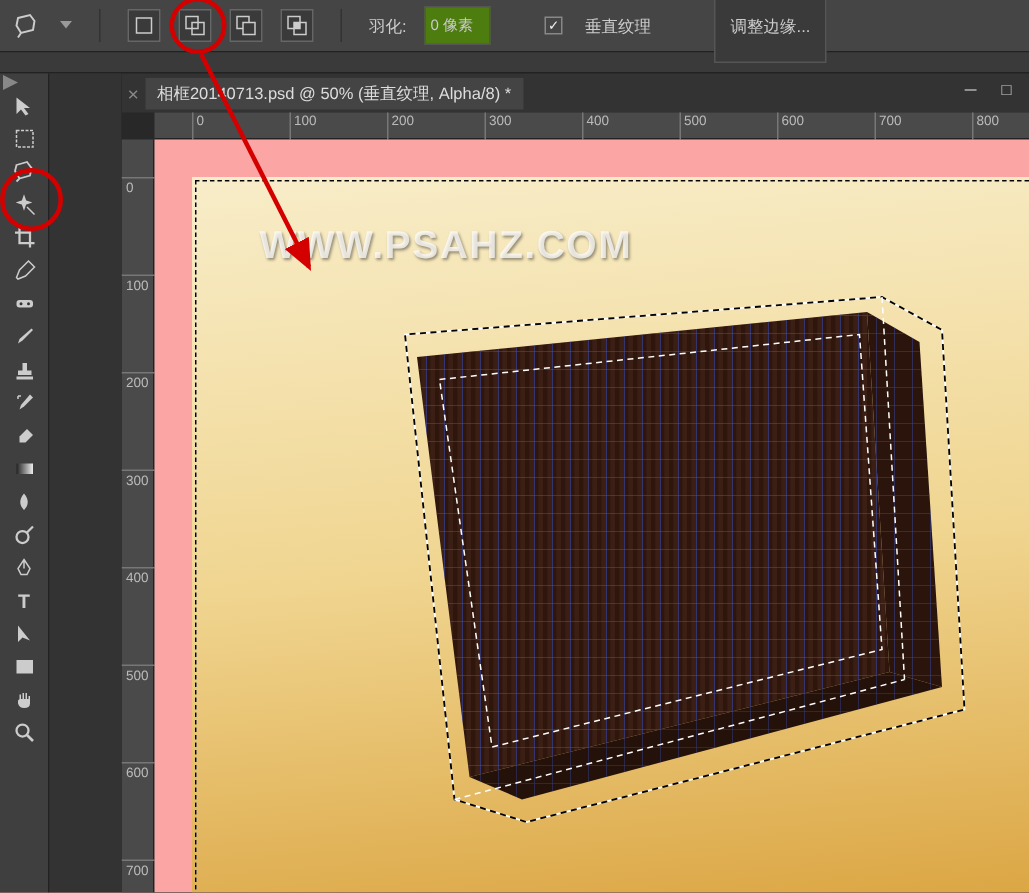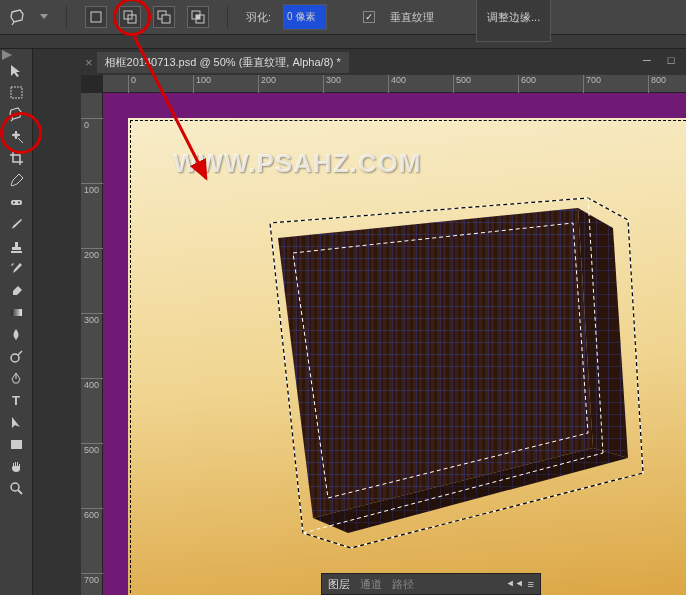--- a/index.html
+++ b/index.html
@@ -1,38 +1,38 @@
 <!DOCTYPE html>
 <html><head>
 <meta charset="utf-8">
 <style>
 *{margin:0;padding:0;box-sizing:border-box;font-family:"Microsoft YaHei",Arial,sans-serif;-webkit-user-select:none;user-select:none}
 body{background:#2a2a2a;width:686px;height:595px;overflow:hidden;position:relative;color:#ccc;font-size:11px}
 .top-bar{height:35px;background:#454545;display:flex;align-items:center;padding:0 8px;gap:12px;border-bottom:1px solid #222}
 .icon{width:20px;height:20px;display:flex;align-items:center;justify-content:center;cursor:pointer;color:#ccc}
 .sep{width:1px;height:22px;background:#333;margin:0 6px}
 .sel-mode{width:22px;height:22px;border:1px solid #666;background:#3a3a3a;display:flex;align-items:center;justify-content:center;cursor:pointer}
-.input-sm{width:44px;height:18px;background:#1d4ed8;border:1px solid #555;color:#ccc;font-size:10px;padding:12px 3px}
+.input-sm{width:44px;height:18px;background:#4d7c0f;border:1px solid #555;color:#ccc;font-size:10px;padding:12px 3px}
 .chk{width:12px;height:12px;border:1px solid #888;display:inline-flex;align-items:center;justify-content:center;font-size:9px;color:#eee;margin-right:3px;line-height:1}
 .second-bar{height:14px;background:#3a3a3a;border-bottom:1px solid #222}
 .arrow-expand{position:absolute;left:2px;top:50px;width:12px;height:12px}
 .main{display:flex;height:calc(100% - 49px)}
 .toolbar{width:33px;background:#3f3f3f;border-right:1px solid #222;display:flex;flex-direction:column;align-items:center;padding-top:2px;gap:0}
 .tool{width:24px;height:22px;display:flex;align-items:center;justify-content:center;cursor:pointer;color:#ccc;position:relative}
 .spacer{width:48px;background:#333}
 .canvas-area{flex:1;background:#282828;position:relative;overflow:hidden}
 .tab-bar{height:26px;background:#333;display:flex;align-items:center;padding-left:4px;gap:4px}
 .tab{padding:3px 8px;background:#444;font-size:11px;color:#ddd;display:flex;align-items:center;gap:5px}
 .win-ctrls{position:absolute;right:6px;top:3px;display:flex;gap:6px}
 .win-ctrls span{width:18px;height:16px;background:#333;display:flex;align-items:center;justify-content:center;cursor:pointer}
 .ruler-h{position:absolute;top:26px;left:22px;right:0;height:18px;background:#4a4a4a;border-bottom:1px solid #222;display:flex}
 .ruler-v{position:absolute;top:44px;left:0;width:22px;bottom:0;background:#4a4a4a;border-right:1px solid #222}
 .tick-h{position:absolute;top:0;font-size:9px;color:#bbb;border-left:1px solid #777;padding-left:2px;height:18px}
 .tick-v{position:absolute;left:0;font-size:9px;color:#bbb;border-top:1px solid #777;padding-top:1px;width:22px;text-align:left;padding-left:3px}
-.canvas-wrap{position:absolute;left:22px;top:44px;right:0;bottom:0;background:#701a75}
+.canvas-wrap{position:absolute;left:22px;top:44px;right:0;bottom:0;background:#fca5a5}
 .canvas{position:absolute;left:25px;top:25px;width:565px;height:510px;background:linear-gradient(175deg,#f8edc9 0%,#f0d590 50%,#d9a03a 100%)}
 .marquee{position:absolute;border:1.5px dashed #fff;outline:1.5px dashed #000;outline-offset:-1.5px}
 .watermark{position:absolute;left:45px;top:30px;font-size:26px;font-weight:bold;color:rgba(255,255,255,0.75);text-shadow:1px 1px 2px rgba(0,0,0,0.4);font-family:Arial,sans-serif;letter-spacing:1px}
 .block3d{position:absolute;left:120px;top:80px}
 .panel-float{position:absolute;left:240px;bottom:0;width:220px;height:22px;background:#3f3f3f;border:1px solid #222;display:flex;align-items:center;padding:0 6px;gap:10px}
 .panel-float .ptab{font-size:11px;color:#ddd;cursor:pointer}
 .panel-float .ptab.dim{color:#888}
 .panel-float .icns{margin-left:auto;display:flex;gap:4px}
 .circle-ann{position:absolute;border:3px solid #d40000;border-radius:50%;pointer-events:none}
 .arrow-ann{position:absolute;pointer-events:none}
@@ -265,29 +265,20 @@
 
        <svg style="position:absolute;left:120px;top:80px;pointer-events:none" width="420" height="400">
          <path d="M 22 25 L 340 0 L 380 22 L 395 275 L 103 350 L 55 335 Z" fill="none" stroke="#fff" stroke-width="1.2" stroke-dasharray="4 3"></path>
          <path d="M 22 25 L 340 0 L 380 22 L 395 275 L 103 350 L 55 335 Z" fill="none" stroke="#000" stroke-width="1.2" stroke-dasharray="4 3" stroke-dashoffset="4"></path>
          <path d="M 340 0 L 355 255 M 55 335 L 355 255" fill="none" stroke="#fff" stroke-width="1" stroke-dasharray="4 3"></path>
          <path d="M 45 55 L 325 25 L 340 235 L 80 300 Z" fill="none" stroke="#fff" stroke-width="1" stroke-dasharray="4 3"></path>
        </svg>
      </div>
    </div>
 
-   <div class="panel-float">
-     <span class="ptab">图层</span>
-     <span class="ptab dim">通道</span>
-     <span class="ptab dim">路径</span>
-     <span class="icns">
-       <span style="font-size:9px">◄◄</span>
-       <span>≡</span>
-     </span>
-   </div>
  </div>
 </div>
 
 <div class="circle-ann" style="left:113px;top:-2px;width:38px;height:38px"></div>
 <div class="circle-ann" style="left:0px;top:112px;width:42px;height:42px"></div>
 <svg class="arrow-ann" style="left:128px;top:32px" width="100" height="160">
   <defs>
       <marker id="ah" markerWidth="8" markerHeight="8" refX="6" refY="3" orient="auto">
         <path d="M0 0 L7 3 L0 6 Z" fill="#d40000"></path>
       </marker>

